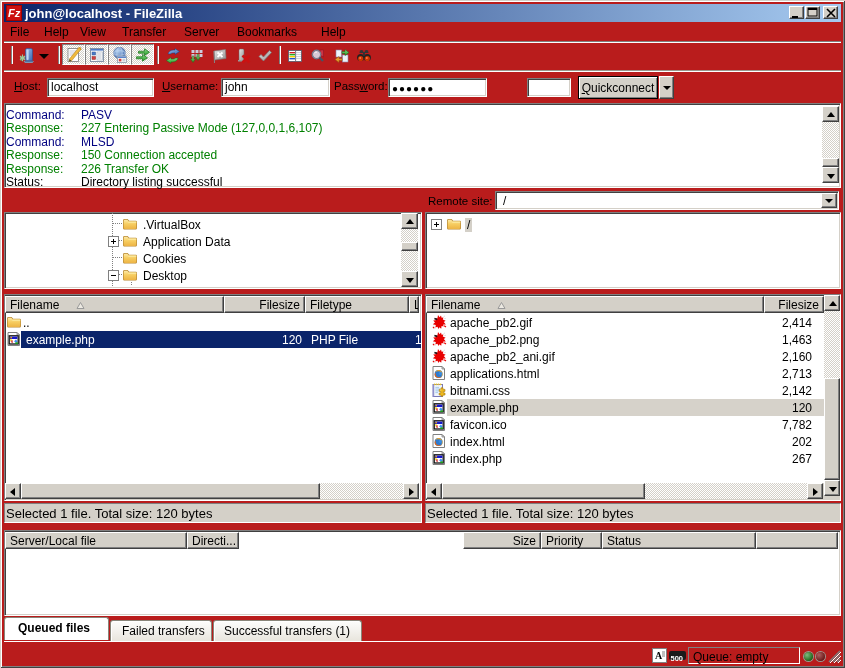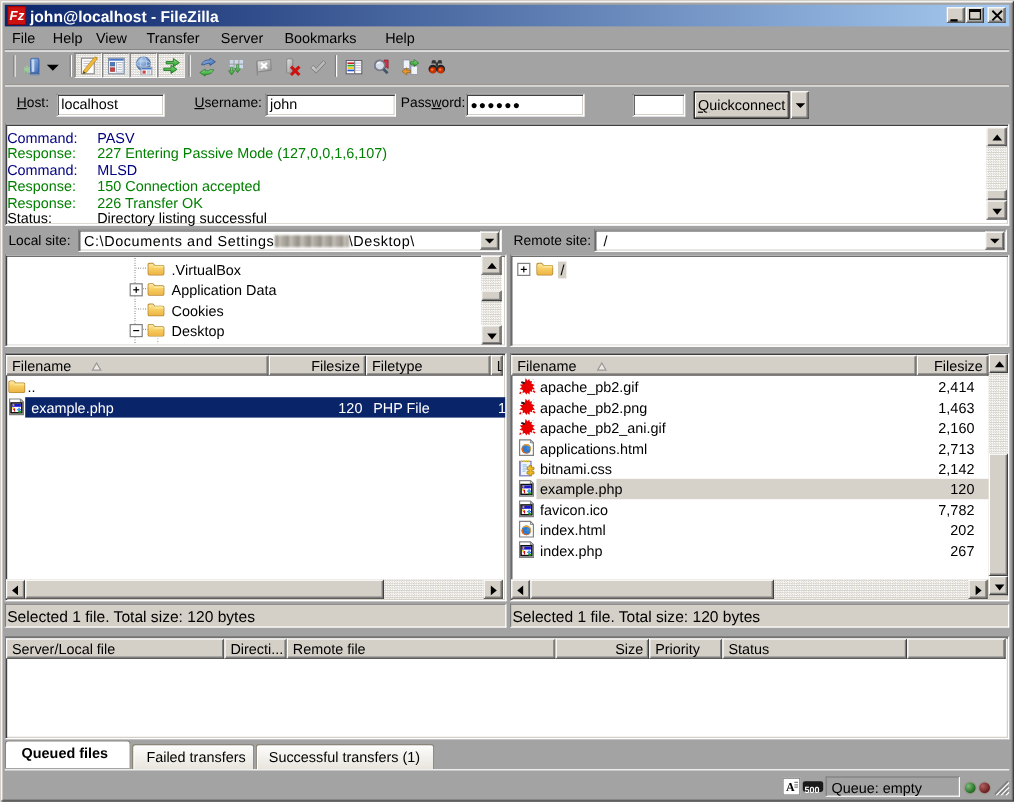--- a/index.html
+++ b/index.html
@@ -1,18 +1,18 @@
 <!DOCTYPE html>
 <html><head>
 <meta charset="utf-8">
 <style>
 * { margin:0; padding:0; box-sizing:border-box; }
 html,body { width:845px; height:668px; overflow:hidden; }
 body { font-family:"Liberation Sans",sans-serif; font-size:12px; color:#000; background:#D4D0C8; }
-#win { position:absolute; left:0; top:0; width:845px; height:668px; background:#a3a3a3;
+#win { position:absolute; left:0; top:0; width:845px; height:668px; background:#b91c1c;
   box-shadow: inset 1px 1px 0 #D4D0C8, inset -1px -1px 0 #404040,
               inset 2px 2px 0 #fff, inset -2px -2px 0 #808080; }
 .abs { position:absolute; }
 .raised { border:1px solid; border-color:#fff #404040 #404040 #fff; box-shadow: inset -1px -1px 0 #808080; background:#D4D0C8; }
 .dither { background-image: conic-gradient(#fff 90deg,#d4d0c8 90deg 180deg,#fff 180deg 270deg,#d4d0c8 270deg); background-size:2px 2px; }
 
 #titlebar { left:4px; top:4px; width:837px; height:18px; background:linear-gradient(to right,#0A246A,#A6CAF0); }
 #titlebar .ttext { position:absolute; left:21px; top:2px; color:#fff; font-weight:bold; font-size:13px; letter-spacing:0px; }
 #fzicon { position:absolute; left:2px; top:1px; width:16px; height:16px; }
 .tbtn { position:absolute; top:2px; width:15px; height:13px; background:#D4D0C8; border:1px solid; border-color:#fff #404040 #404040 #fff; box-shadow: inset -1px -1px 0 #808080; }
@@ -307,21 +307,21 @@
 <circle cx="4.7" cy="10.5" r="2.6" fill="#cc3300"></circle>
 <circle cx="11.3" cy="10.5" r="2.6" fill="#cc3300"></circle>
 <circle cx="4.2" cy="10" r="1" fill="#ff7744"></circle>
 <circle cx="10.8" cy="10" r="1" fill="#ff7744"></circle>
 <rect x="7" y="4" width="2" height="3.5" fill="#333"></rect>
 </g>
       </svg>
   </div>
   <div id="qcbar" class="abs">
     <label style="left:10px;"><u>H</u>ost:</label>
-    <div class="qcinput" style="left:43px; width:90px;">localhost</div>
+    <div class="qcinput" style="left:43px; width:107px;">localhost</div>
     <label style="left:158px;"><u>U</u>sername:</label>
     <div class="qcinput" style="left:217px; width:109px;">john</div>
     <label style="left:330px;">Pass<u>w</u>ord:</label>
     <div class="qcinput" style="left:384px; width:99px; letter-spacing:1px; font-size:10px; padding-top:4px;">●●●●●●</div>
     <label style="left:491px;padding-left:48px;"><u>P</u>ort:</label>
     <div class="qcinput" style="left:523px; width:44px;"></div>
     <div id="qcbtn"><u>Q</u>uickconnect</div>
     <div id="qcdrop" class="raised">
         <div class="darr" style="left:3px; top:9px;"></div>
       </div>
@@ -337,27 +337,20 @@
       <div class="sb-btn" style="left:0; top:1px; width:17px; height:16px;">
           <div class="arr" style="left:4px; top:5px; border-left:4px solid transparent; border-right:4px solid transparent; border-bottom:5px solid #000;"></div>
         </div>
       <div class="dither abs" style="left:0; top:17px; width:17px; height:45px;"></div>
       <div class="sb-thumb" style="left:0; top:53px; width:17px; height:9px;"></div>
       <div class="sb-btn" style="left:0; top:62px; width:17px; height:16px;">
           <div class="arr" style="left:4px; top:6px; border-left:4px solid transparent; border-right:4px solid transparent; border-top:5px solid #000;"></div>
         </div>
     </div>
   </div>
-  <div class="abs comborow" style="left:4px; top:190px; width:418px; height:23px;">
-    <label style="left:3px;">Local site:</label>
-    <div class="combo" style="left:61px; top:1px; width:353px;">C:\Documents and Settings<span id="blur"></span>\Desktop\</div>
-    <div class="combobtn" style="left:396px; top:3px;">
-        <div class="darr" style="left:3px; top:5px;"></div>
-      </div>
-  </div>
   <div class="abs comborow" style="left:425px; top:190px; width:416px; height:23px;">
     <label style="left:3px;">Remote site:</label>
     <div class="combo" style="left:70px; top:1px; width:344px; padding-left:7px;">/</div>
     <div class="combobtn" style="left:396px; top:3px;">
         <div class="darr" style="left:3px; top:5px;"></div>
       </div>
   </div>
   <div id="ltree" class="abs whitebox" style="left:4px; top:212px; width:418px; height:77px;">
     <div class="abs" style="left:107px; top:0; width:1px; height:73px; background-image:linear-gradient(#808080 1px, transparent 1px); background-size:1px 2px;"></div>
     <div class="treerow" style="top:3px;">
@@ -543,21 +536,20 @@
       <div class="sb-btn" style="left:381px; top:0; width:16px; height:16px;">
           <div class="arr" style="left:5px; top:4px; border-top:4px solid transparent; border-bottom:4px solid transparent; border-left:5px solid #000;"></div>
         </div>
     </div>
   </div>
   <div class="abs selstat" style="left:4px; top:503px; width:418px; height:20px;">Selected 1 file. Total size: 120 bytes</div>
   <div class="abs selstat" style="left:425px; top:503px; width:416px; height:20px;">Selected 1 file. Total size: 120 bytes</div>
   <div id="queuebox" class="abs whitebox">
     <div class="hdrcell" style="left:0; width:182px;">Server/Local file</div>
     <div class="hdrcell" style="left:182px; width:52px;">Directi...</div>
-    <div class="hdrcell" style="left:234px; width:224px;">Remote file</div>
     <div class="hdrcell" style="left:458px; width:78px; text-align:right;">Size</div>
     <div class="hdrcell" style="left:536px; width:61px;">Priority</div>
     <div class="hdrcell" style="left:597px; width:154px;">Status</div>
     <div class="hdrcell" style="left:751px; width:82px;"></div>
   </div>
   <div id="tabs" class="abs" style="left:4px; top:617px; width:837px; height:23px;">
     <div class="tab" style="left:0; top:0; width:105px; height:23px; background:#fff; font-weight:bold; padding-left:13px;">Queued files</div>
     <div class="tab" style="left:106px; top:3px; width:102px; padding-left:11px;">Failed transfers</div>
     <div class="tab" style="left:209px; top:3px; width:149px; padding-left:10px;">Successful transfers (1)</div>
   </div>

